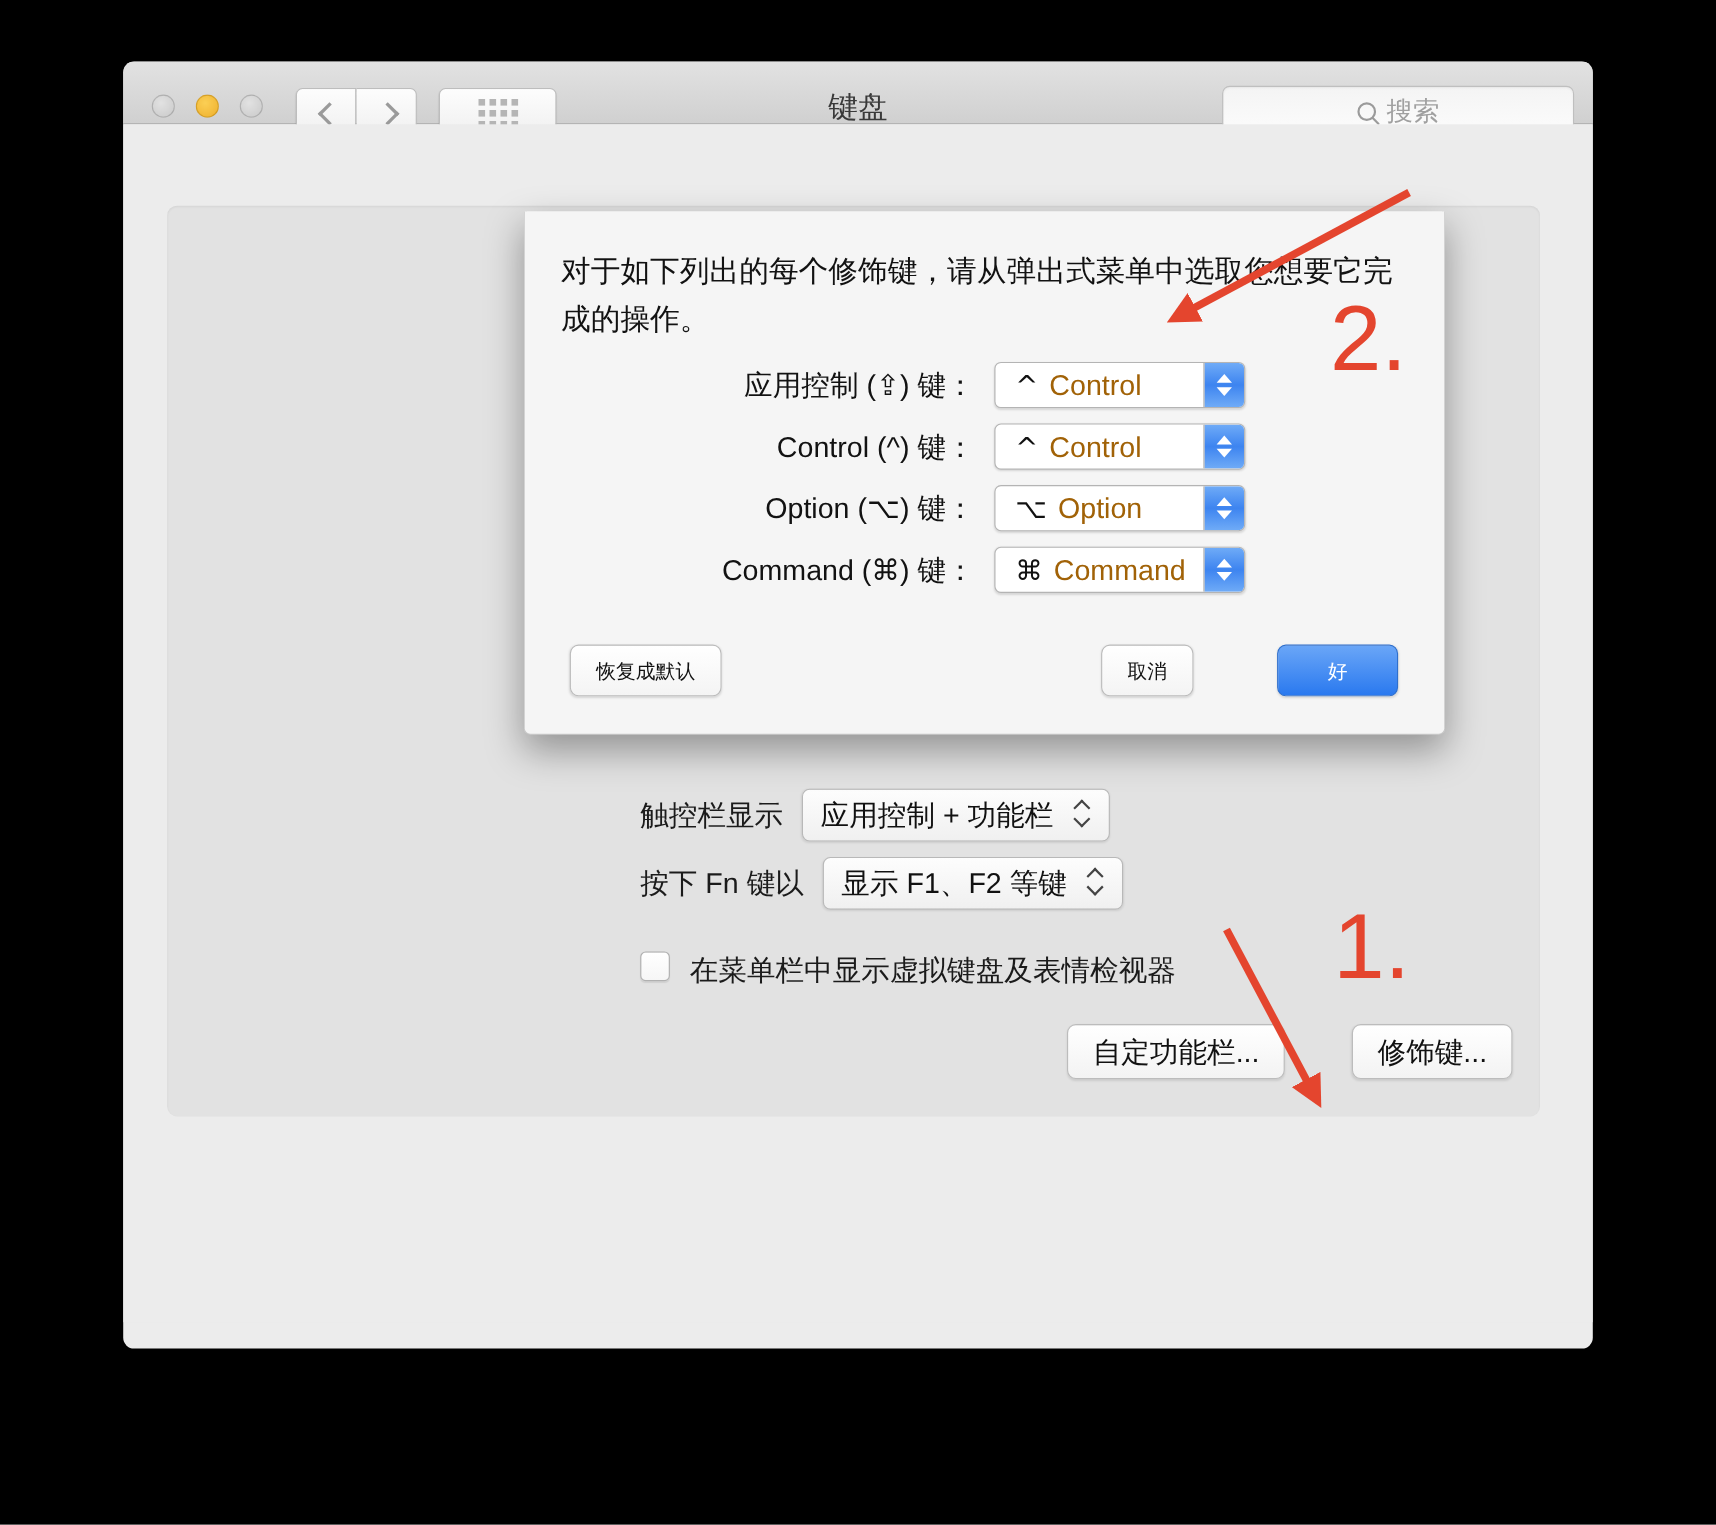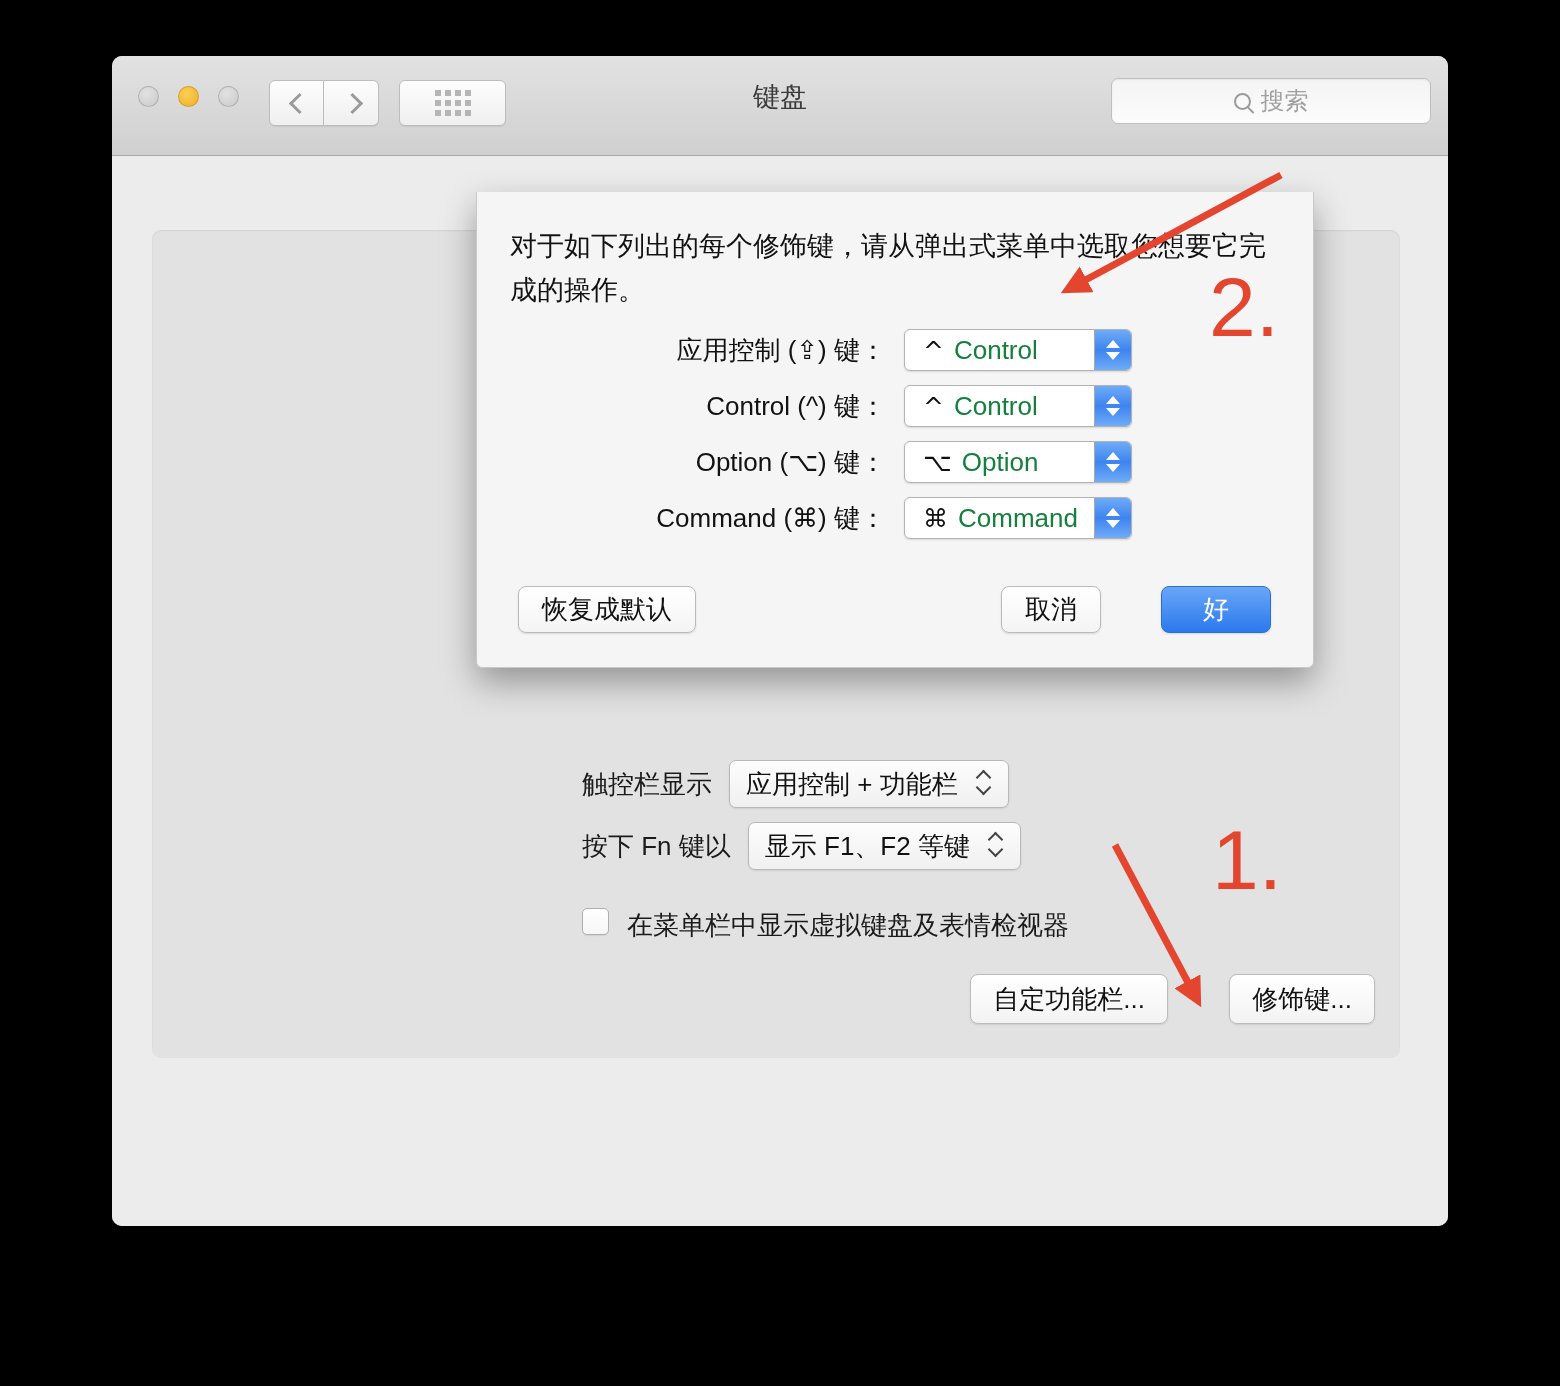--- a/index.html
+++ b/index.html
@@ -22,21 +22,21 @@
     height: 1170px;
     background: #ececec;
     border-radius: 10px;
     overflow: hidden;
     box-shadow: 0 10px 40px rgba(0,0,0,0.55);
   }
 
   
   #titlebar {
     position: relative;
-    height: 100px;
+    height: 57px;
     background: linear-gradient(to bottom, #e2e2e2 0%, #d0d0d0 100%);
     border-bottom: 1px solid #a9a9a9;
   }
 
   .traffic-lights {
     position: absolute;
     left: 26px;
     top: 30px;
     display: flex;
     gap: 19px;
@@ -266,21 +266,21 @@
     position: relative;
     box-shadow: 0 1px 2px rgba(0,0,0,0.13);
     overflow: hidden;
   }
   .popup-blue .sym {
     font-size: 25px; color: #111;
     margin-left: 18px;
     font-family: "DejaVu Sans", sans-serif;
   }
   .popup-blue .txt {
-    font-size: 26px; color: #15803d;
+    font-size: 26px; color: #a16207;
     margin-left: 10px;
   }
   .blue-stepper {
     position: absolute;
     right: 0; top: 0; bottom: 0;
     width: 37px;
     background: linear-gradient(to bottom, #6fabf7 0%, #3d84f0 50%, #6fabf7 100%);
     border-left: 1px solid #a9a9a9;
     display: flex; flex-direction: column;
     align-items: center; justify-content: center;
@@ -299,21 +299,21 @@
   #mod-row-1 { left: 22px; top: 193px; }
   #mod-row-2 { left: 22px; top: 249px; }
   #mod-row-3 { left: 22px; top: 305px; }
 
   .sheet-btn {
     position: absolute;
     height: 47px;
     border-radius: 8px;
     display: flex; align-items: center; justify-content: center;
     padding: 0 23px;
-    font-size: 26px;
+    font-size: 18px;
     white-space: nowrap;
     box-shadow: 0 1px 2px rgba(0,0,0,0.13);
   }
   #btn-restore-defaults {
     left: 41px; top: 394px;
     background: linear-gradient(to bottom, #ffffff, #f4f4f4);
     border: 1px solid #bbbbbb;
     color: #111;
   }
   #btn-cancel {

